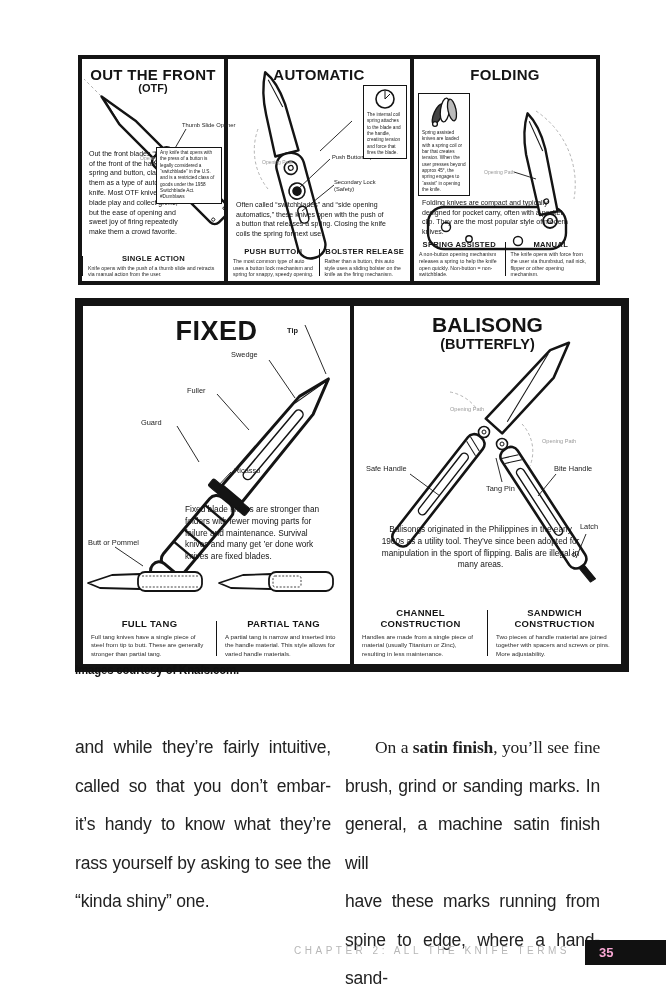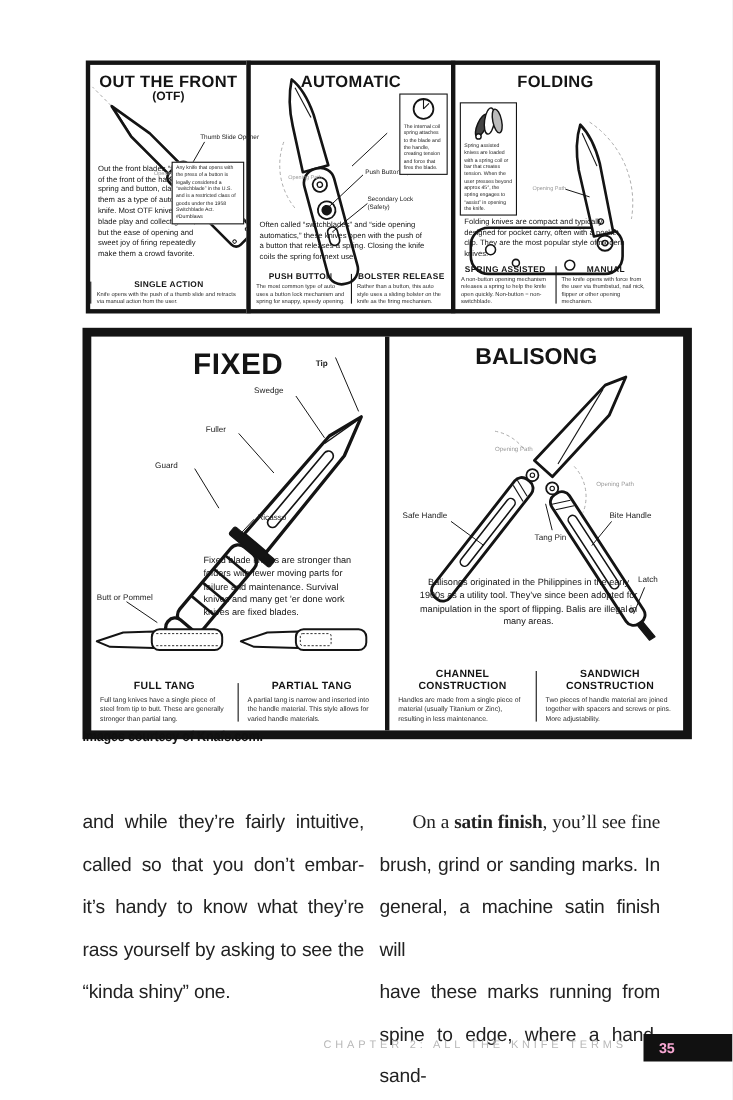--- a/index.html
+++ b/index.html
@@ -302,20 +302,21 @@
           <g stroke-width="0.9">
             <line x1="56" y1="168" x2="86" y2="190"></line>
             <line x1="202" y1="168" x2="184" y2="190"></line>
             <line x1="148" y1="176" x2="142" y2="152"></line>
             <line x1="232" y1="228" x2="222" y2="252"></line>
           </g>
         </g>
       </svg>
       <div class="btitle2">
         <span>BALISONG</span>
+        <span class="sub">(BUTTERFLY)</span>
       </div>
       <span class="blbl-gray" style="left:96px;top:100px;">Opening Path</span>
       <span class="blbl-gray" style="left:188px;top:132px;">Opening Path</span>
       <span class="blbl" style="left:12px;top:158px;">Safe Handle</span>
       <span class="blbl" style="left:200px;top:158px;">Bite Handle</span>
       <span class="blbl" style="left:132px;top:178px;">Tang Pin</span>
       <span class="blbl" style="left:226px;top:216px;">Latch</span>
       <div class="bbody" style="left:24px;top:218px;width:205px;text-align:center;">Balisongs originated in the Philippines in the early 1900s as a utility tool. They’ve since been adopted for manipulation in the sport of flipping. Balis are illegal in many areas.</div>
       <div class="bactions">
         <div class="bacol">

